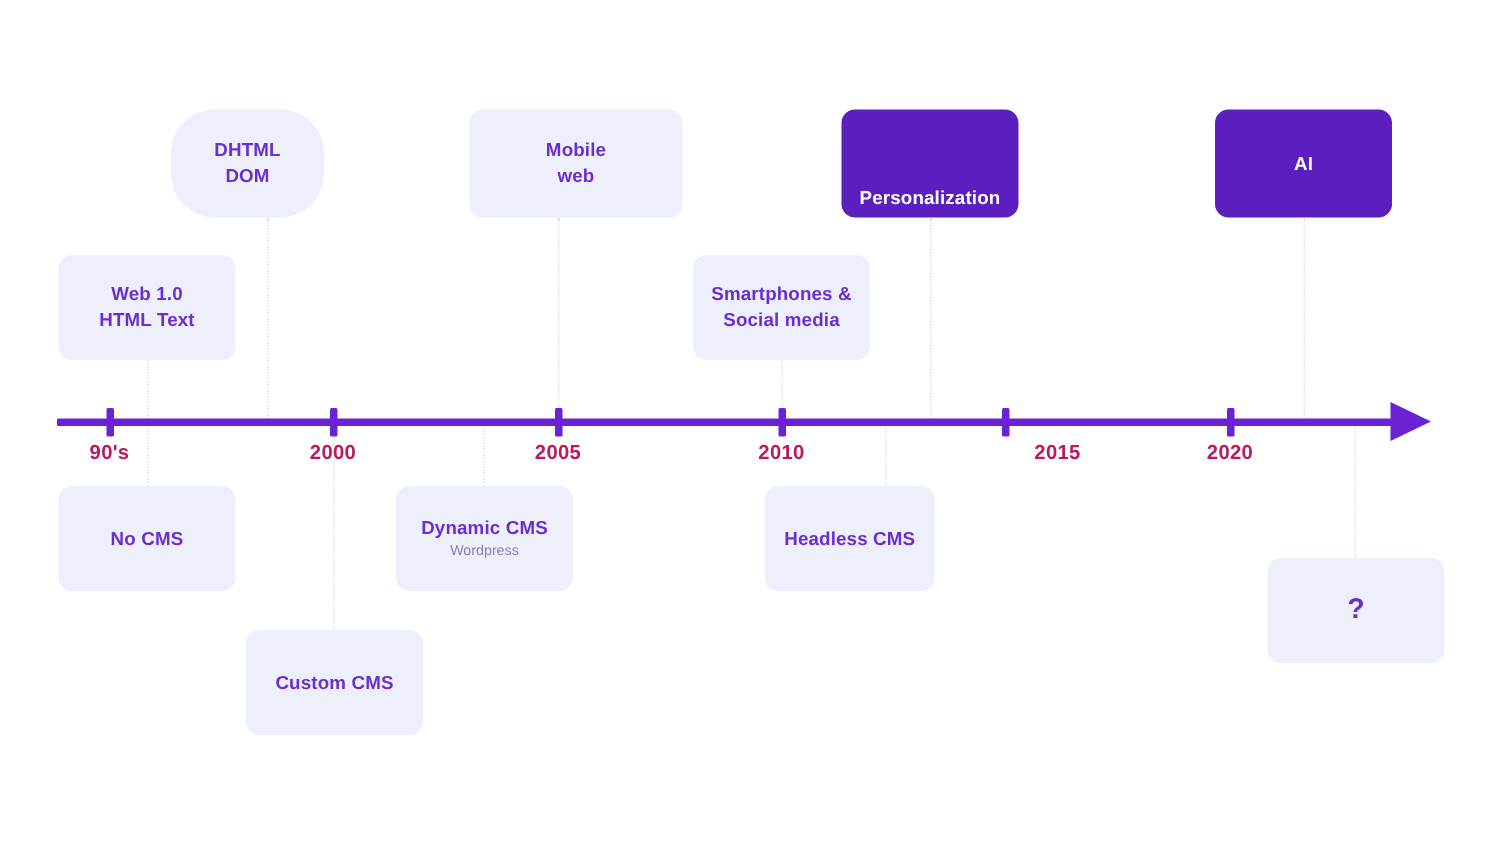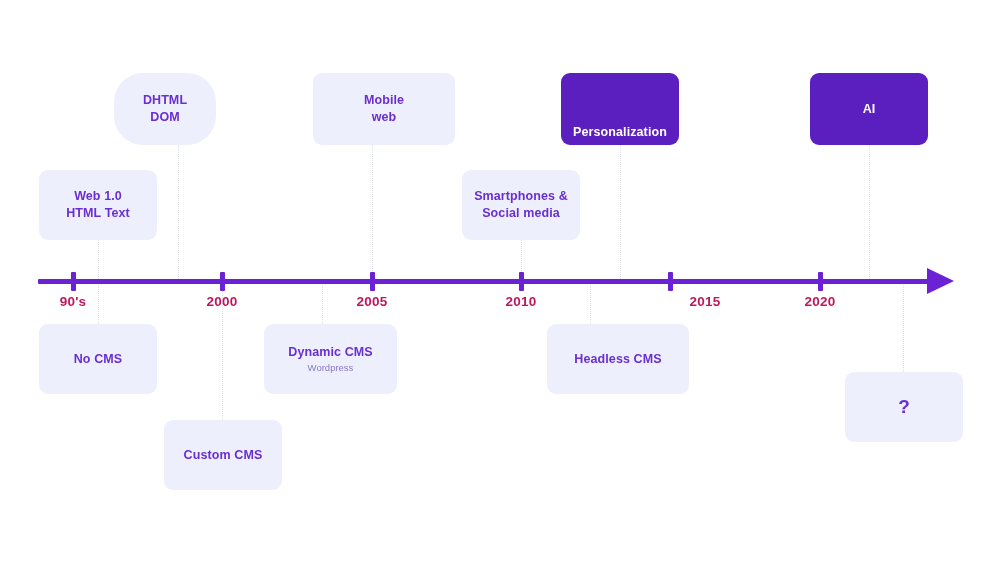--- a/index.html
+++ b/index.html
@@ -163,25 +163,25 @@
         <div class="box-title">AI</div>
       </div>
     </div>
   <div id="box-layer-below">
       <div class="box light" style="left: 39px; top: 324px; width: 118px; height: 70px;">
         <div class="box-title">No CMS</div>
       </div>
       <div class="box light" style="left: 164px; top: 420px; width: 118px; height: 70px;">
         <div class="box-title">Custom CMS</div>
       </div>
-      <div class="box light" style="left: 264px; top: 324px; width: 133px; height: 70px;">
+      <div class="box light" style="left: 264px; top: 324px; width: 118px; height: 70px;">
         <div class="box-title">Dynamic CMS</div>
         <div class="box-sub">Wordpress</div>
       </div>
-      <div class="box light" style="left: 547px; top: 324px; width: 142px; height: 70px; text-align: center;">
+      <div class="box light" style="left: 510px; top: 324px; width: 113px; height: 70px; text-align: center;">
         <div class="box-title">Headless CMS</div>
       </div>
       <div class="box light" style="left: 845px; top: 372px; width: 118px; height: 70px;">
         <div class="box-title big">?</div>
       </div>
     </div>
 
 </div>
 
 </body></html>

